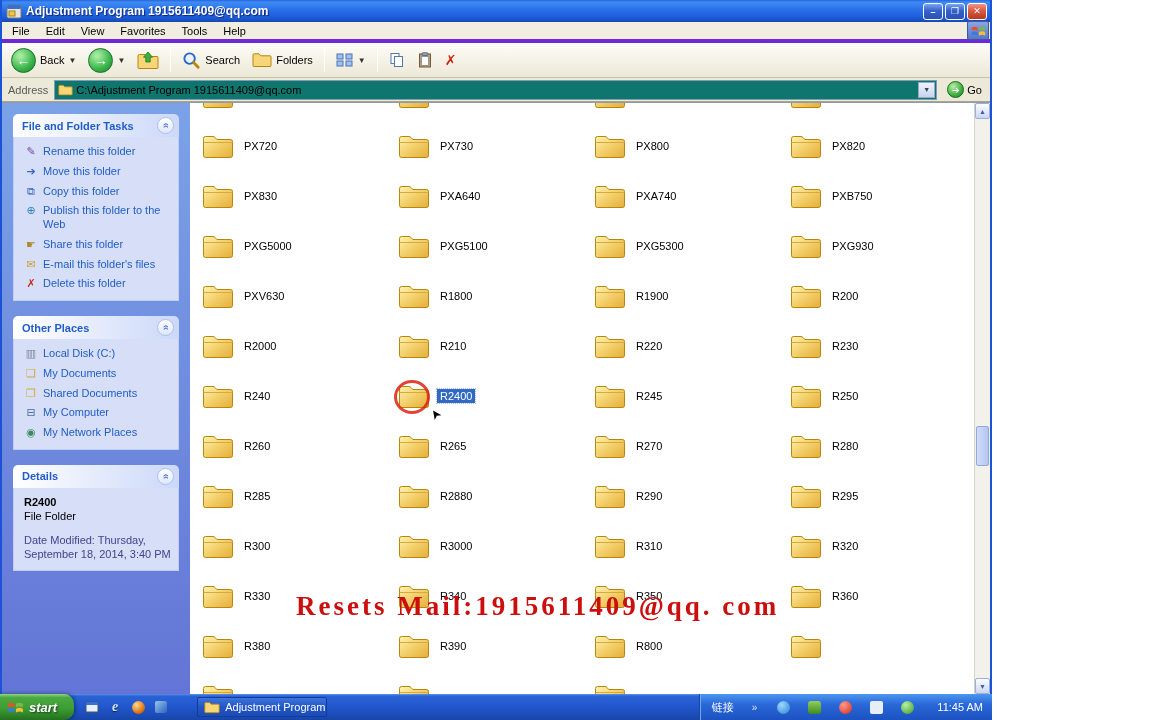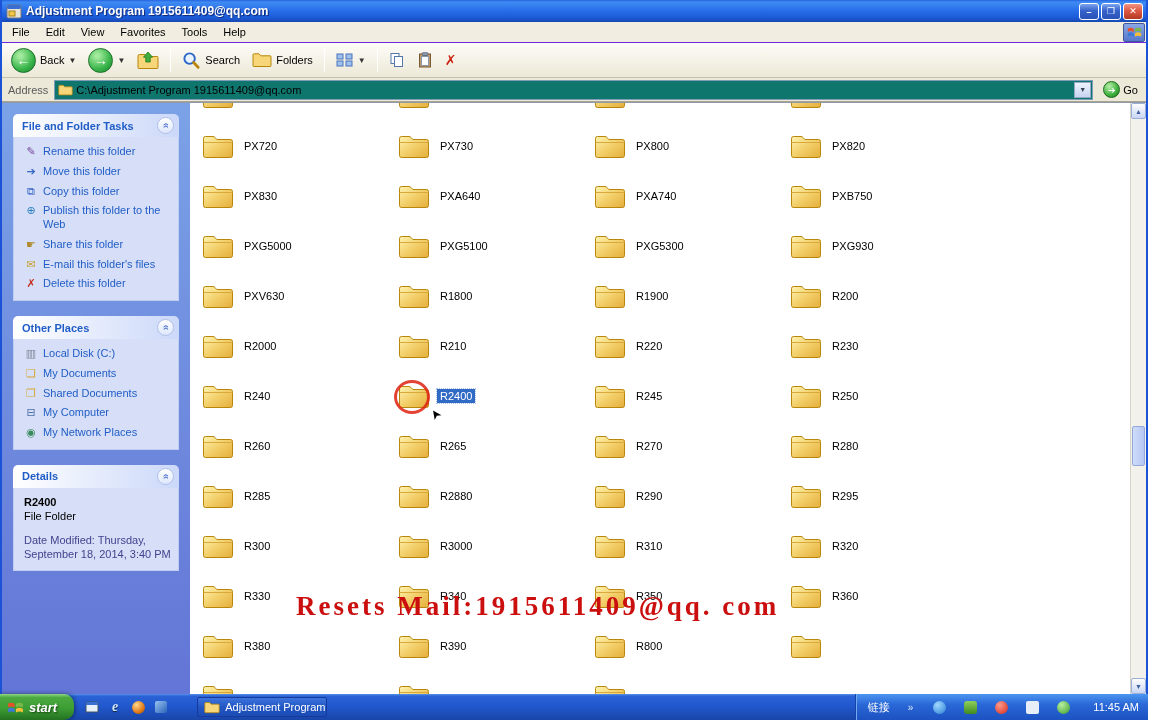--- a/index.html
+++ b/index.html
@@ -1,33 +1,33 @@
 <!DOCTYPE html>
 <html><head>
 <meta charset="utf-8">
 <style>
   * { box-sizing: border-box; margin: 0; padding: 0; }
   html,body { width:1152px; height:720px; overflow:hidden; font-family:"Liberation Sans","DejaVu Sans",sans-serif; }
-  .screen { width:1148px; height:720px; display:flex; flex-direction:column; background:#3a6ea5; }
+  .screen { width:992px; height:720px; display:flex; flex-direction:column; background:#3a6ea5; }
   .window { flex:1; min-height:0; display:flex; flex-direction:column; border-left:2px solid #1c52d8; border-right:2px solid #1c52d8; background:#ece9d8; }
 
   
   .titlebar { height:22px; flex:0 0 22px; display:flex; align-items:center; gap:4px; padding:0 3px 0 4px;
     background:linear-gradient(180deg,#2664e0 0%,#3f8cf3 10%,#2970ea 45%,#1c5bd8 80%,#1648b0 100%); }
   .titlebar .title { flex:1; color:#fff; font-weight:bold; font-size:12px; white-space:nowrap; overflow:hidden;
     text-shadow:1px 1px 1px rgba(10,24,90,.85); }
   .win-buttons { display:flex; gap:2px; }
   .wb { width:20px; height:17px; border:1px solid #fff; border-radius:3px; color:#fff; font-size:9px; line-height:1;
     display:flex; align-items:center; justify-content:center; cursor:default; }
   .wb.min,.wb.max { background:linear-gradient(180deg,#7ba5ef,#3561c9 45%,#2a52b8); }
   .wb.close { background:linear-gradient(180deg,#f09484,#dd5943 45%,#b33a23); }
   .wb.min span { align-self:flex-end; margin-bottom:2px; font-weight:bold; }
 
   
-  .menubar { height:21px; flex:0 0 21px; display:flex; align-items:center; background:#f1eee1; border-bottom:1px solid #6d28d9; padding-left:2px; }
+  .menubar { height:21px; flex:0 0 21px; display:flex; align-items:center; background:#f1eee1; border-bottom:4px solid #6d28d9; padding-left:2px; }
   .menu-items { display:flex; flex:1; }
   .menu-item { font-size:11px; padding:3px 8px; color:#000; }
   .menu-logo { width:22px; height:19px; margin-right:1px; display:flex; align-items:center; justify-content:center;
     background:linear-gradient(180deg,#8aa6e4,#5577cc); border:1px solid #44569a; border-radius:2px; }
 
   
   .toolbar { height:35px; flex:0 0 35px; display:flex; align-items:center; gap:2px; padding:0 4px;
     background:linear-gradient(180deg,#fdfcf7,#ece9d8); border-bottom:1px solid #c6c2ae; }
   .tb-btn { display:flex; align-items:center; gap:4px; padding:2px 5px; font-size:11px; color:#000; border-radius:3px; }
   .nav-circle { width:25px; height:25px; border-radius:50%; flex:0 0 25px;

